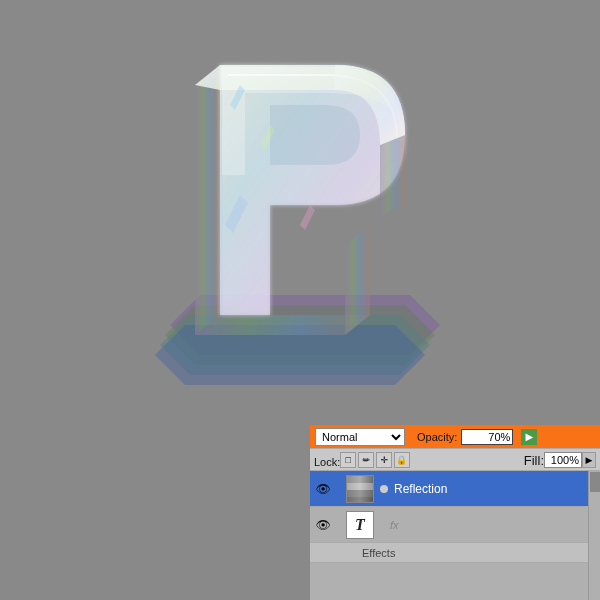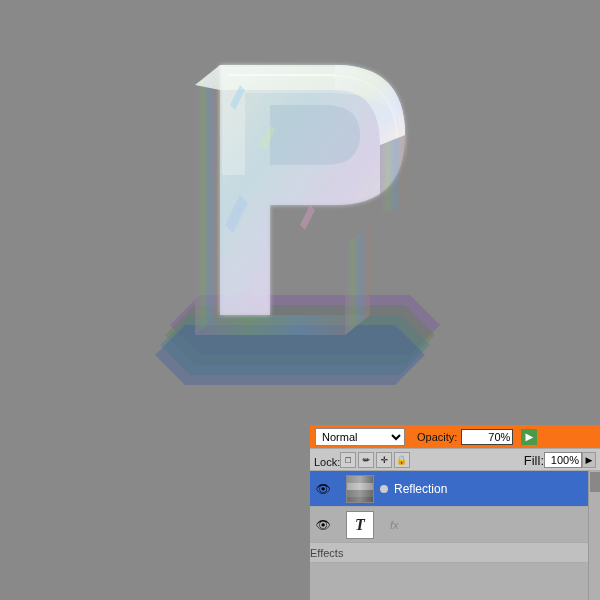--- a/index.html
+++ b/index.html
@@ -275,20 +275,21 @@
       color: #888;
       font-style: italic;
     }
 
     
     .effects-row {
       display: flex;
       align-items: center;
       height: 20px;
       background: #c0c0c0;
+      padding-left: 52px;
       border-bottom: 1px solid #aaa;
       font-size: 11px;
       color: #444;
     }
 
     
     .link-dot {
       width: 10px;
       height: 10px;
       background: #333;

